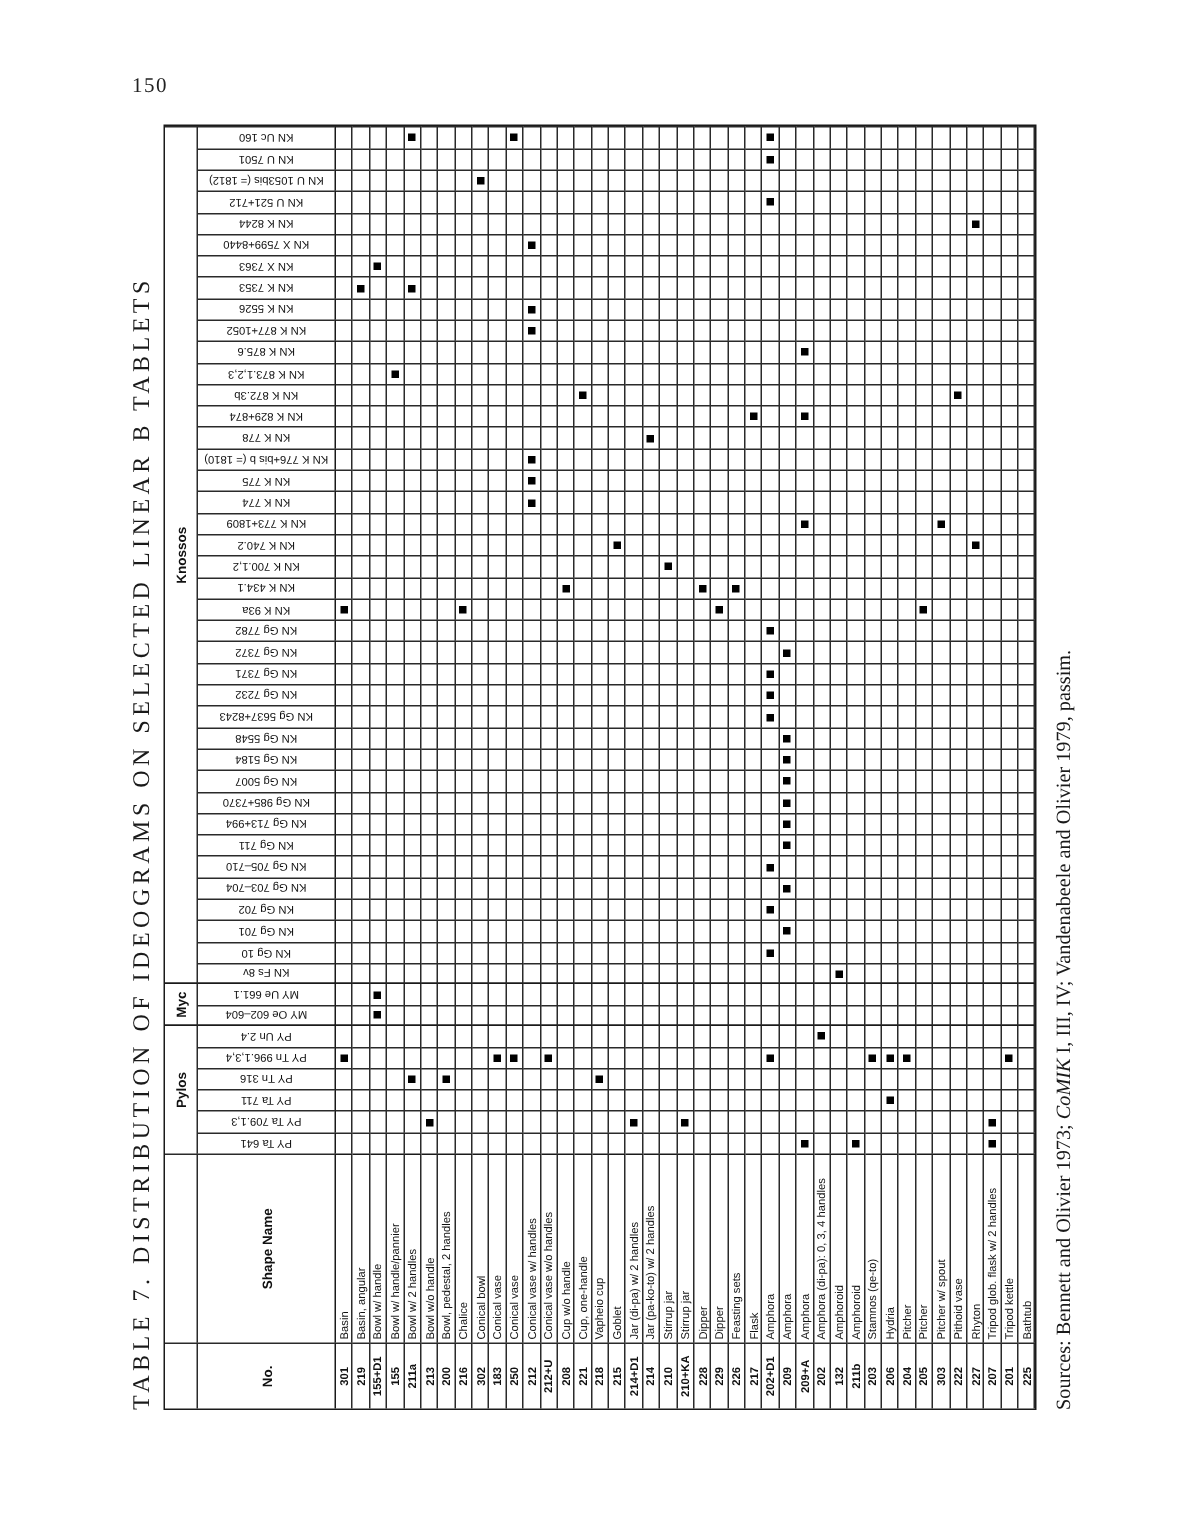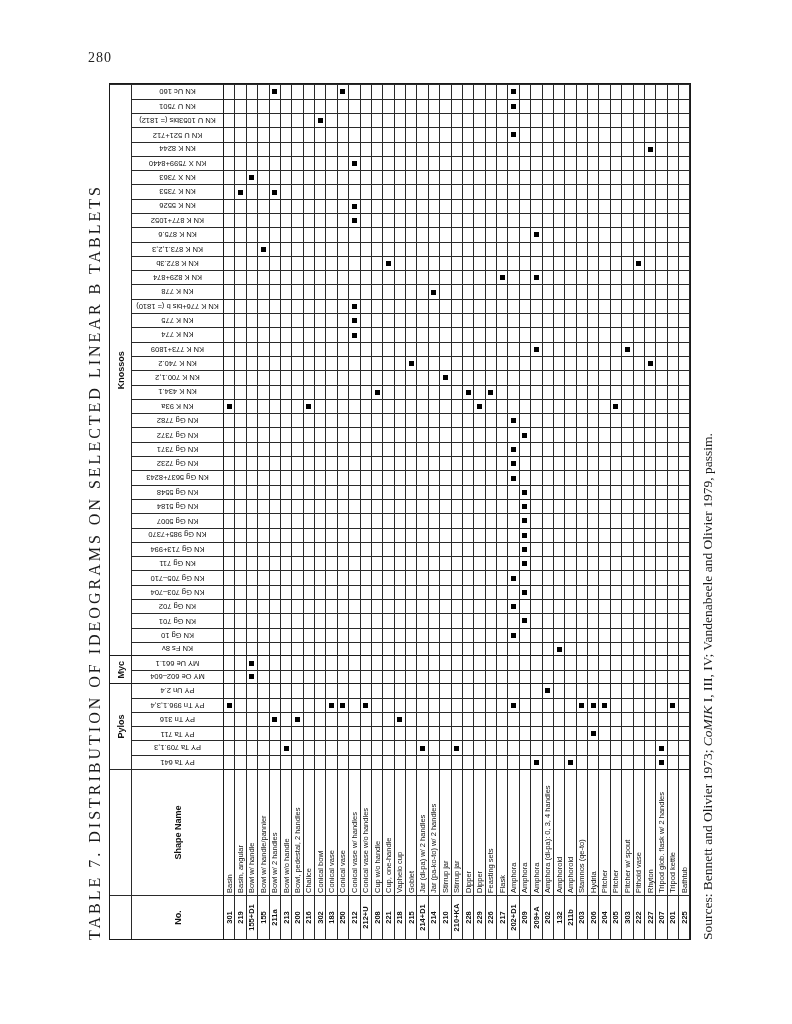--- a/index.html
+++ b/index.html
@@ -29,21 +29,21 @@
             border-right:1.6px solid #1a1a1a;}
   .sq{width:5px;height:5px;background:#000;flex:none;}
   .sources{font-family:"Liberation Serif",serif;font-size:13.5px;color:#1a1a1a;
            margin:9px 0 0 2px;white-space:nowrap;}
   .sources .it{font-style:italic;}
 </style>
 </head>
 <body>
 
 <div class="page">
-  <div class="pagenum">280</div>
+  <div class="pagenum">150</div>
 
   <div class="rotated">
     <div class="ttitle">TABLE 7. DISTRIBUTION OF IDEOGRAMS ON SELECTED LINEAR B TABLETS</div>
     <div class="tbl"><div class="trow group-row">
           <div class="cell" style="width: 44px;"></div>
           <div class="cell" style="width: 126px;"></div>
           <div class="cell gcell" style="width: 85.8px;">
             <div class="">Pylos</div>
           </div>
           <div class="cell gcell hsep" style="width: 28.6px;">

